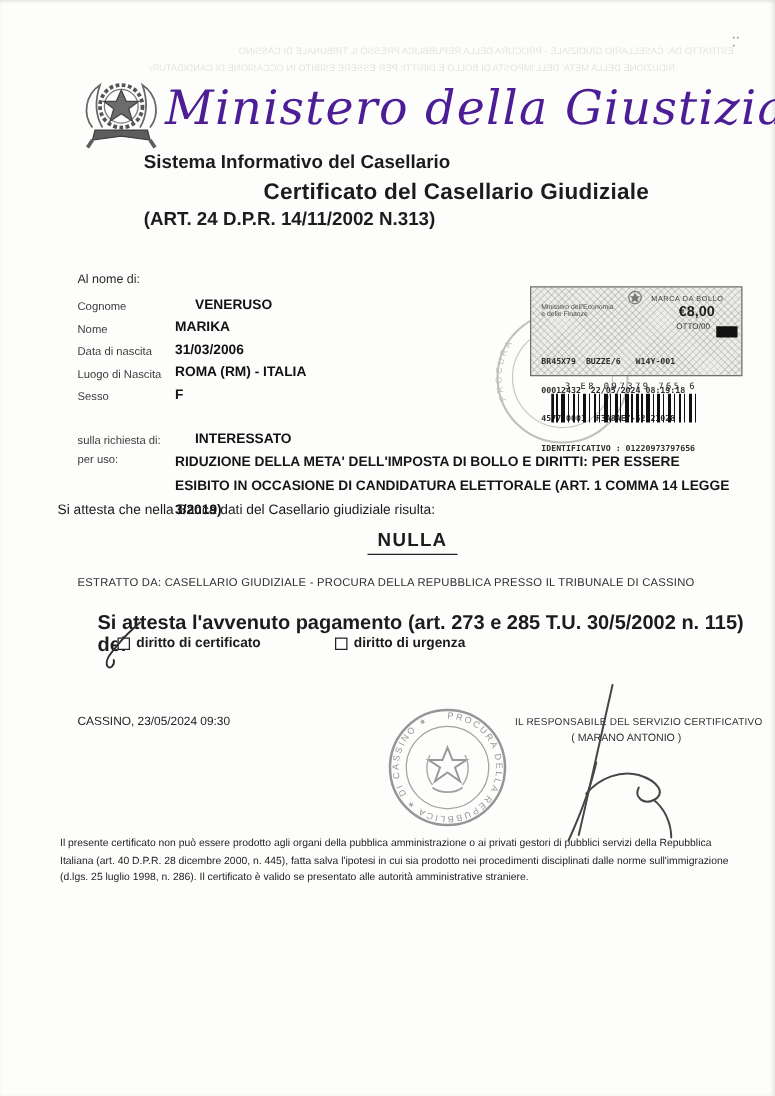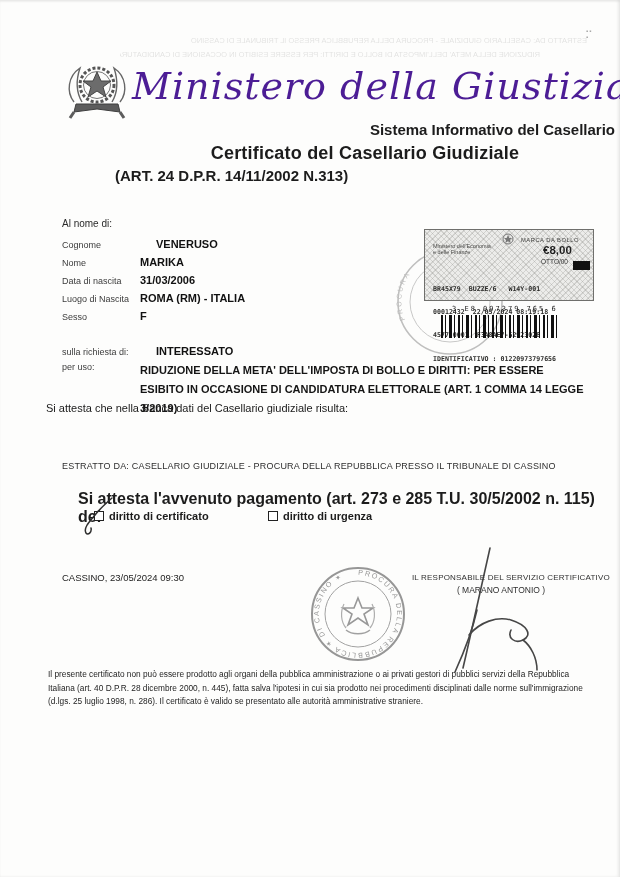--- a/index.html
+++ b/index.html
@@ -9,21 +9,21 @@
     font-family:"Liberation Sans",sans-serif;color:#1c1c1c;
     box-shadow:inset -2px 0 3px rgba(0,0,0,.08), inset 0 2px 2px rgba(0,0,0,.05);
   }
   .abs{position:absolute;}
   
   .bleed{opacity:.11;filter:blur(.4px);transform:scaleX(-1);color:#000;
          font-size:7.5px;white-space:nowrap;overflow:hidden;}
   
   .ministry{font-family:"DejaVu Serif",serif;font-style:italic;font-size:38px;
             color:#4c1d95;text-align:center;letter-spacing:1px;white-space:nowrap;}
-  .sysline{font-size:15px;font-weight:bold;text-align:right;}
+  .sysline{font-size:15px;font-weight:bold;text-align:left;}
   .certline{font-size:18px;font-weight:bold;text-align:center;letter-spacing:.2px;}
   .artline{font-size:15px;font-weight:bold;}
   .certnum{font-size:11.5px;color:#161616;}
   
   .flabel{font-size:9px;color:#3c3c3c;}
   .fvalue{font-size:11px;font-weight:bold;color:#111;}
   .intro{font-size:10px;color:#2a2a2a;}
   .usetext{font-size:11px;font-weight:bold;line-height:19px;width:447px;color:#151515;}
   .plain{font-size:11px;color:#1a1a1a;}
   .nulla{font-size:15px;font-weight:bold;letter-spacing:1px;
@@ -141,20 +141,23 @@
   </div>
   <div class="abs bcnum" style="left:452px;top:305px;z-index:3;">3 E8 097379 765 6</div>
   <div class="abs barcode" style="left:441px;top:315px;z-index:3;"></div>
 
   <div class="abs flabel" style="left:62px;top:347px;">sulla richiesta di:</div>
   <div class="abs fvalue" style="left:156px;top:345px;">INTERESSATO</div>
   <div class="abs flabel" style="left:62px;top:362px;">per uso:</div>
   <div class="abs usetext" style="left:140px;top:361px;">RIDUZIONE DELLA META' DELL'IMPOSTA DI BOLLO E DIRITTI: PER ESSERE ESIBITO IN OCCASIONE DI CANDIDATURA ELETTORALE (ART. 1 COMMA 14 LEGGE 3/2019)</div>
 
   <div class="abs plain" style="left:46px;top:402px;">Si attesta che nella Banca dati del Casellario giudiziale risulta:</div>
+  <div class="abs" style="left:60px;top:424px;width:540px;text-align:center;">
+    <span class="nulla">NULLA</span>
+  </div>
   <div class="abs extract" style="left:62px;top:461px;">ESTRATTO DA: CASELLARIO GIUDIZIALE - PROCURA DELLA REPUBBLICA PRESSO IL TRIBUNALE DI CASSINO</div>
 
   <div class="abs payintro" style="left:62px;top:490px;">Si attesta l'avvenuto pagamento (art. 273 e 285 T.U. 30/5/2002 n. 115) del</div>
   <div class="abs" style="left:94px;top:506px;">
     <span class="cbx"></span><span class="cblabel">diritto di certificato</span>
   </div>
   <div class="abs" style="left:268px;top:506px;text-align:center;">
     <span class="cbx"></span><span class="cblabel">diritto di urgenza</span>
   </div>
 

